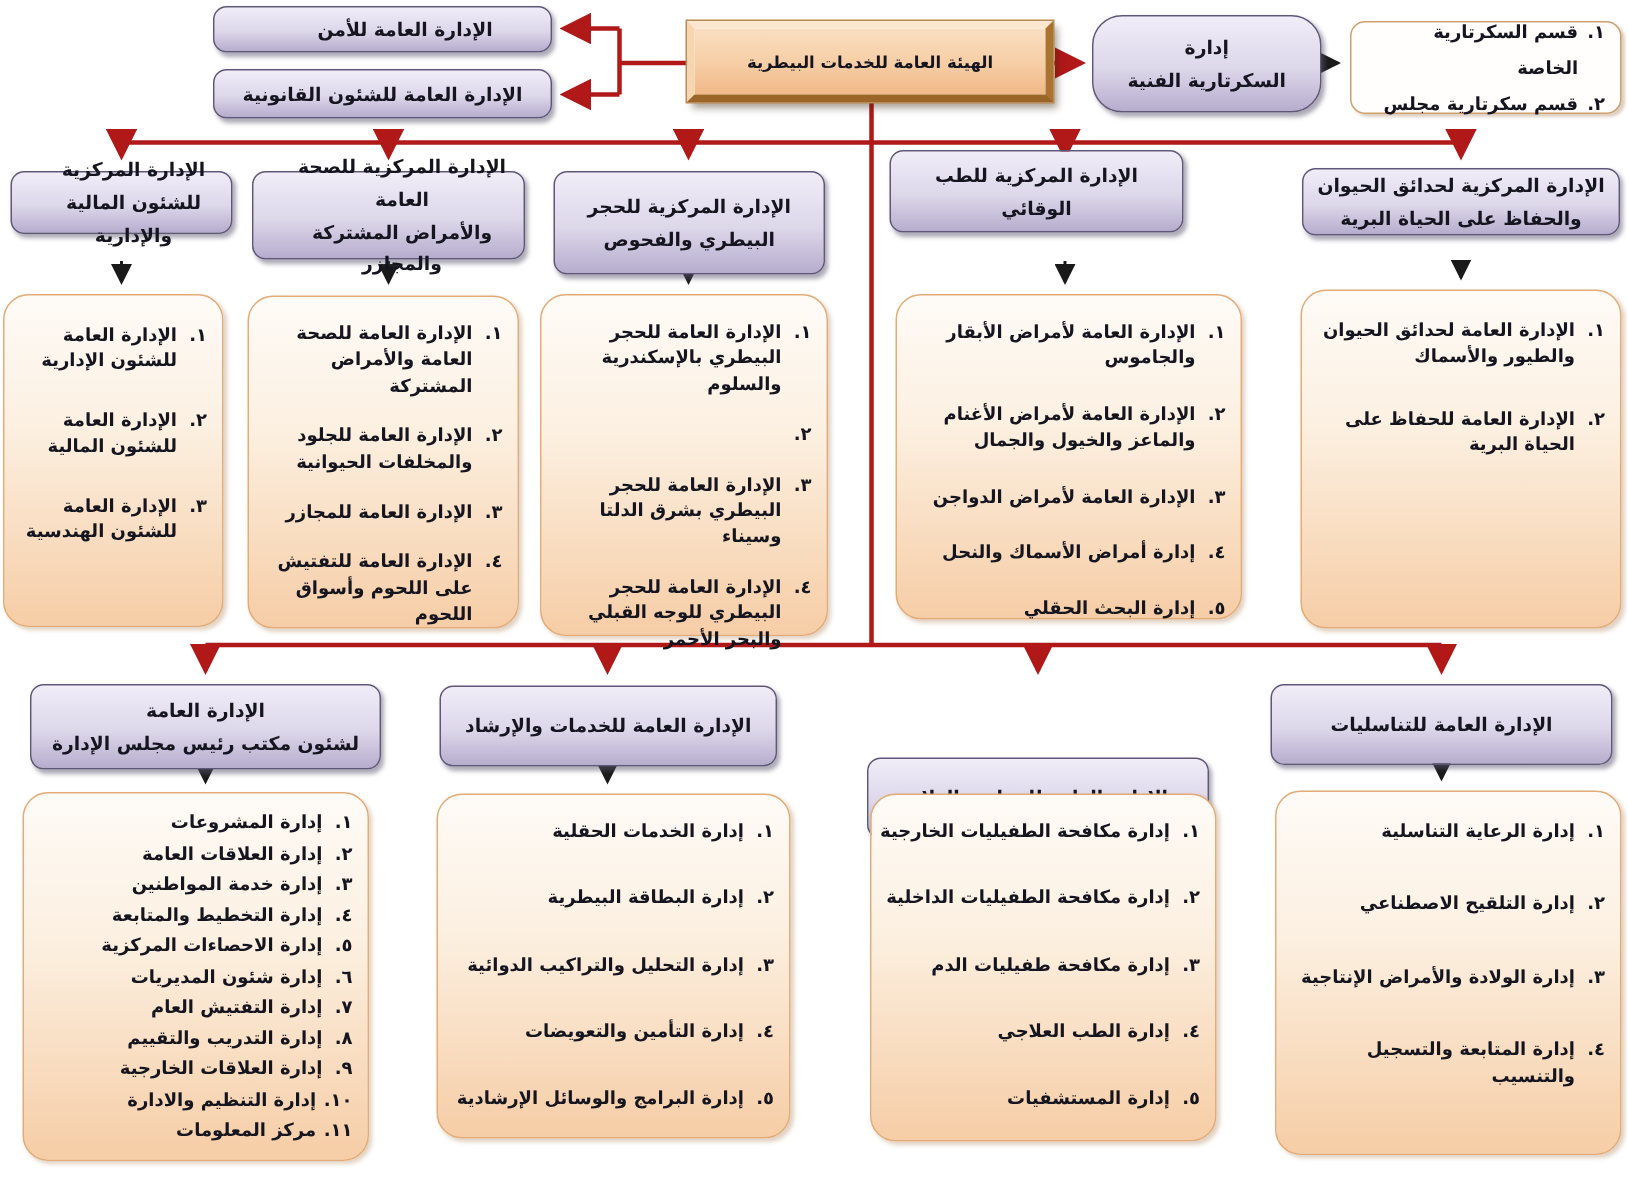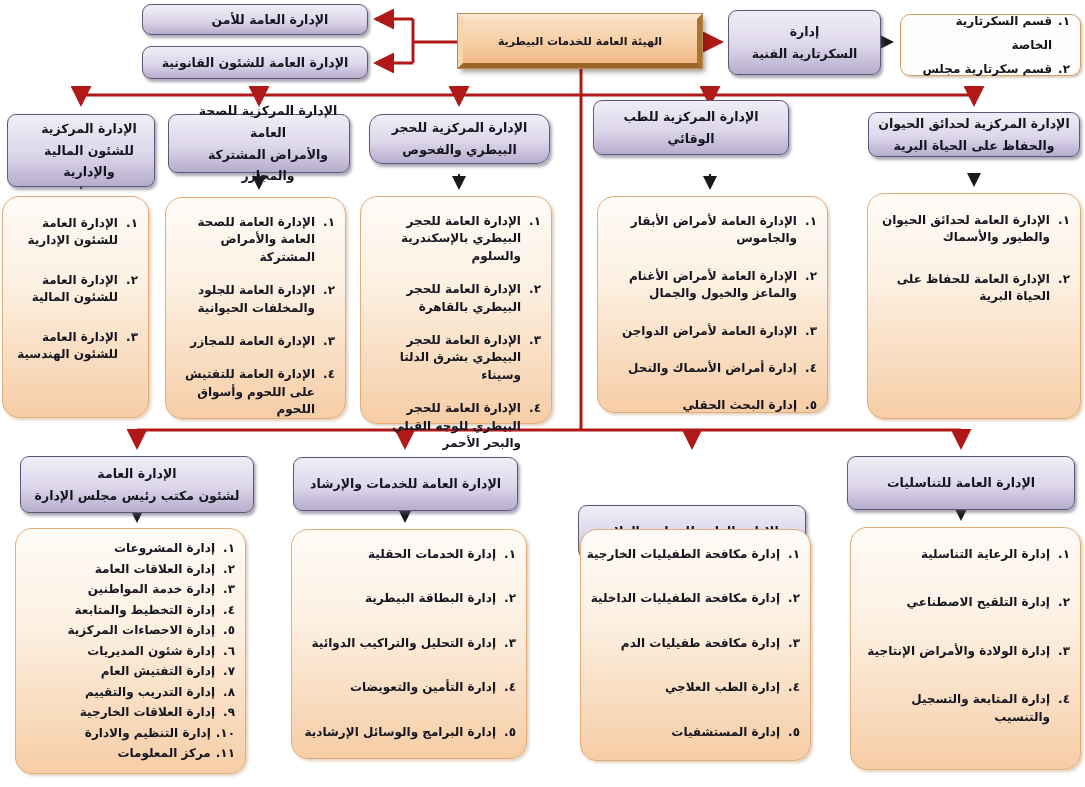--- a/index.html
+++ b/index.html
@@ -108,47 +108,47 @@
   </div>
 
   <div class="box lav" style="left:142px;top:4px;width:226px;height:31px;padding-left:36px;">
     <span class="t">الإدارة العامة للأمن</span>
   </div>
 
   <div class="box lav" style="left:142px;top:46px;width:226px;height:33px;">
     <span class="t">الإدارة العامة للشئون القانونية</span>
   </div>
 
-  <div class="box lav" style="left:728px;top:10px;width:153px;height:65px;">
+  <div class="box lav" style="left:728px;top:10px;width:153px;height:65px;border-radius:20px;">
     <span class="t">إدارة
 السكرتارية الفنية</span>
   </div>
 
   <div class="box dept" style="left:900px;top:14px;width:181px;height:62px;">
 
       <div class="li">
         <span class="n">١.</span>
         <span>قسم السكرتارية الخاصة</span>
       </div>
 
       <div class="li">
         <span class="n">٢.</span>
         <span>قسم سكرتارية مجلس</span>
       </div>
     </div>
 
-  <div class="box lav hdr" style="left:7px;top:114px;width:148px;height:73px;padding-left:22px;">
+  <div class="box lav hdr" style="left:7px;top:114px;width:148px;height:42px;padding-left:22px;">
     <span class="t">الإدارة المركزية
 للشئون المالية والإدارية</span>
   </div>
   <div class="box lav hdr" style="left:168px;top:114px;width:182px;height:59px;padding-left:24px;">
     <span class="t">الإدارة المركزية للصحة العامة
 والأمراض المشتركة والمجازر</span>
   </div>
-  <div class="box lav hdr" style="left:369px;top:114px;width:181px;height:50px;border-radius:13px;">
+  <div class="box lav hdr" style="left:369px;top:114px;width:181px;height:69px;">
     <span class="t">الإدارة المركزية للحجر
 البيطري والفحوص</span>
   </div>
   <div class="box lav hdr" style="left:593px;top:100px;width:196px;height:55px;">
     <span class="t">الإدارة المركزية للطب الوقائي</span>
   </div>
   <div class="box lav hdr" style="left:868px;top:112px;width:212px;height:45px;">
     <span class="t">الإدارة المركزية لحدائق الحيوان
 والحفاظ على الحياة البرية</span>
   </div>
@@ -196,21 +196,20 @@
 
   <div class="box list g16" style="left:360px;top:196px;width:192px;height:228px;padding-top:16px;">
 
       <div class="li">
         <span class="n">١.</span>
         <span>الإدارة العامة للحجر البيطري بالإسكندرية والسلوم</span>
       </div>
 
       <div class="li">
         <span class="n">٢.</span>
-        <span>الإدارة العامة للحجر البيطري بالقاهرة</span>
       </div>
 
       <div class="li">
         <span class="n">٣.</span>
         <span>الإدارة العامة للحجر البيطري بشرق الدلتا وسيناء</span>
       </div>
 
       <div class="li">
         <span class="n">٤.</span>
         <span>الإدارة العامة للحجر البيطري للوجه القبلي والبحر الأحمر</span>

